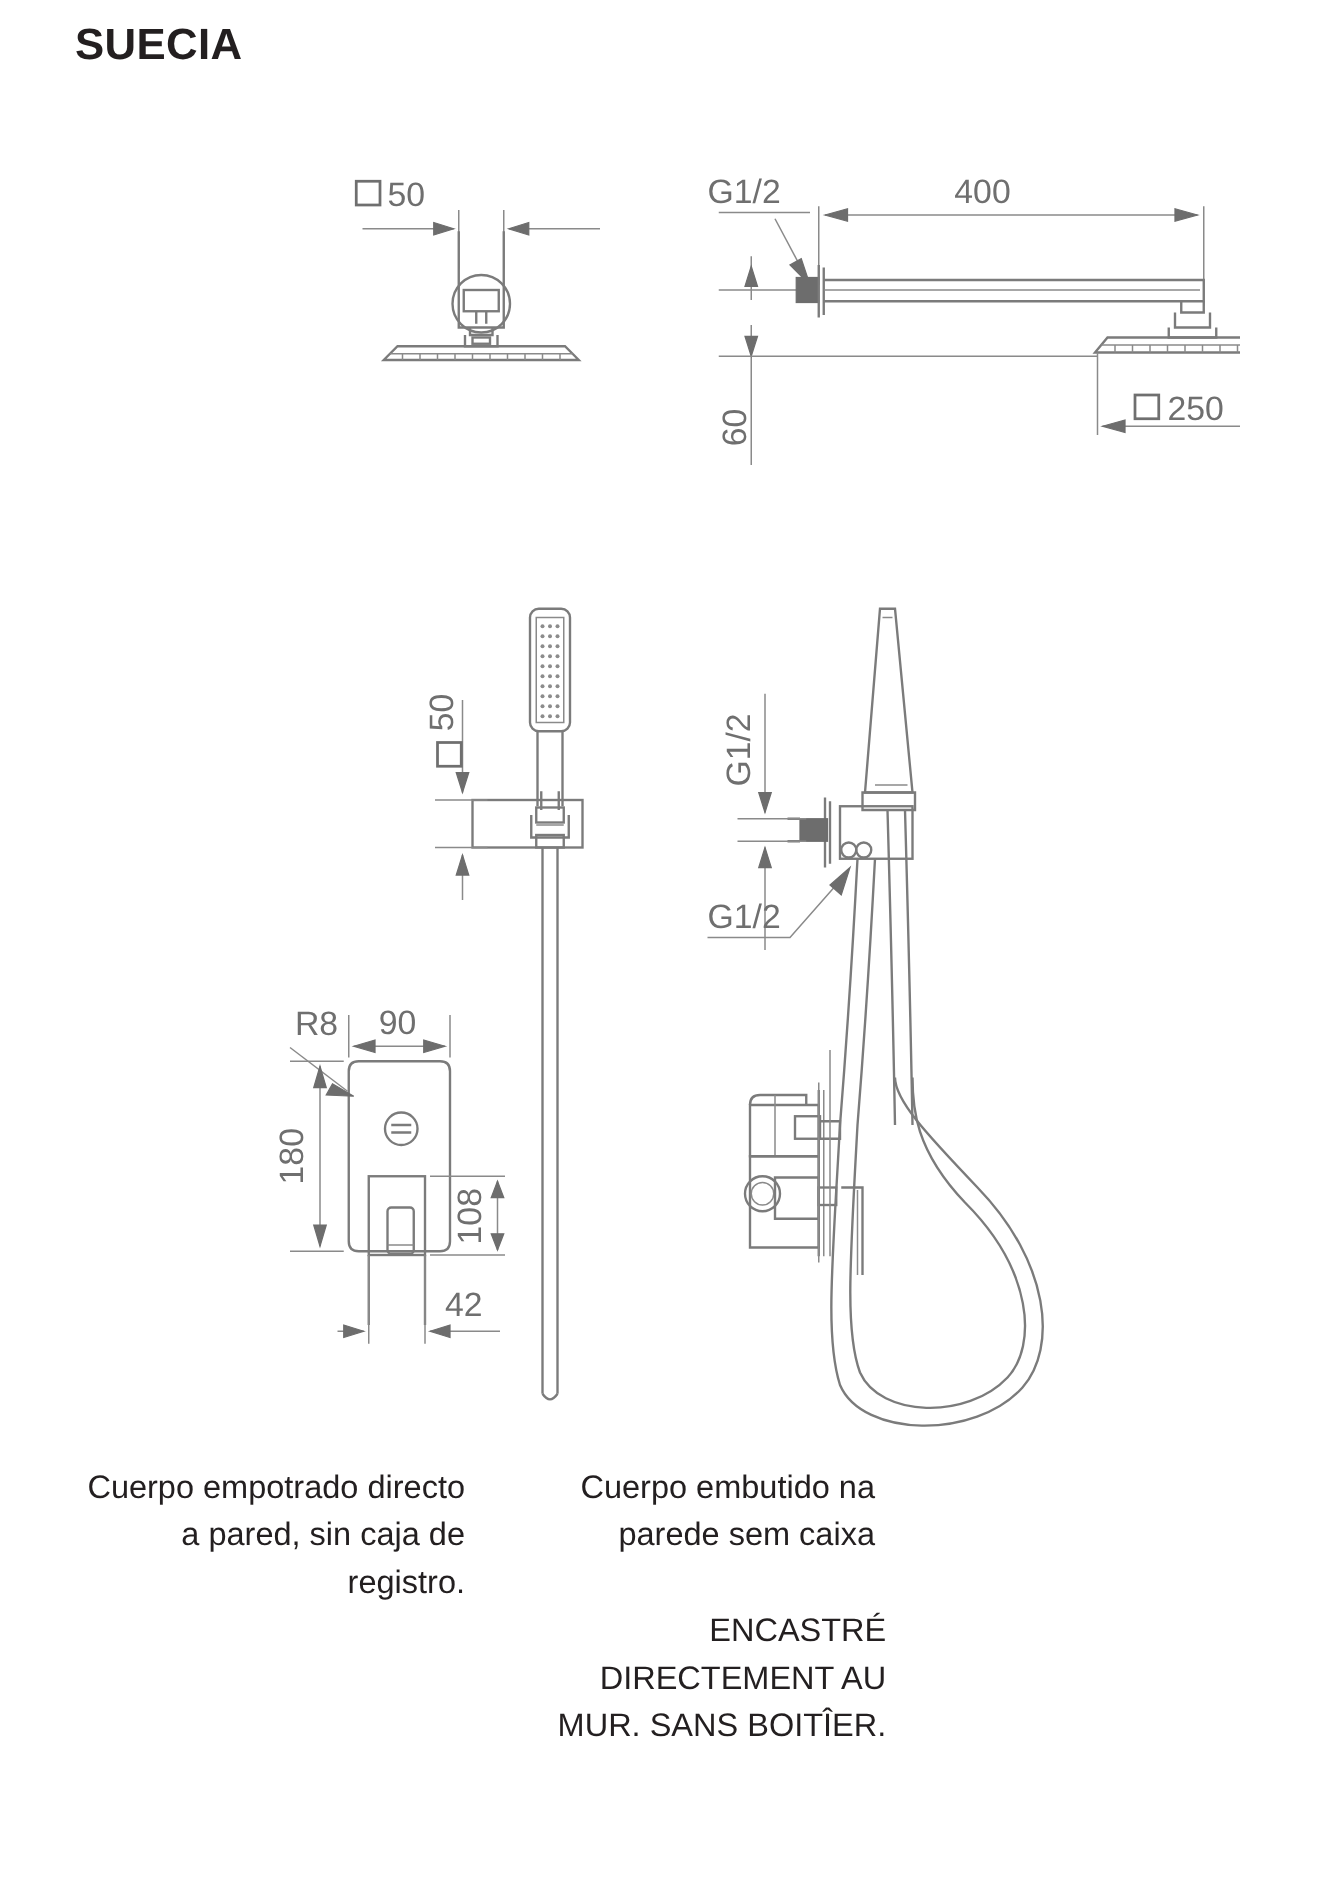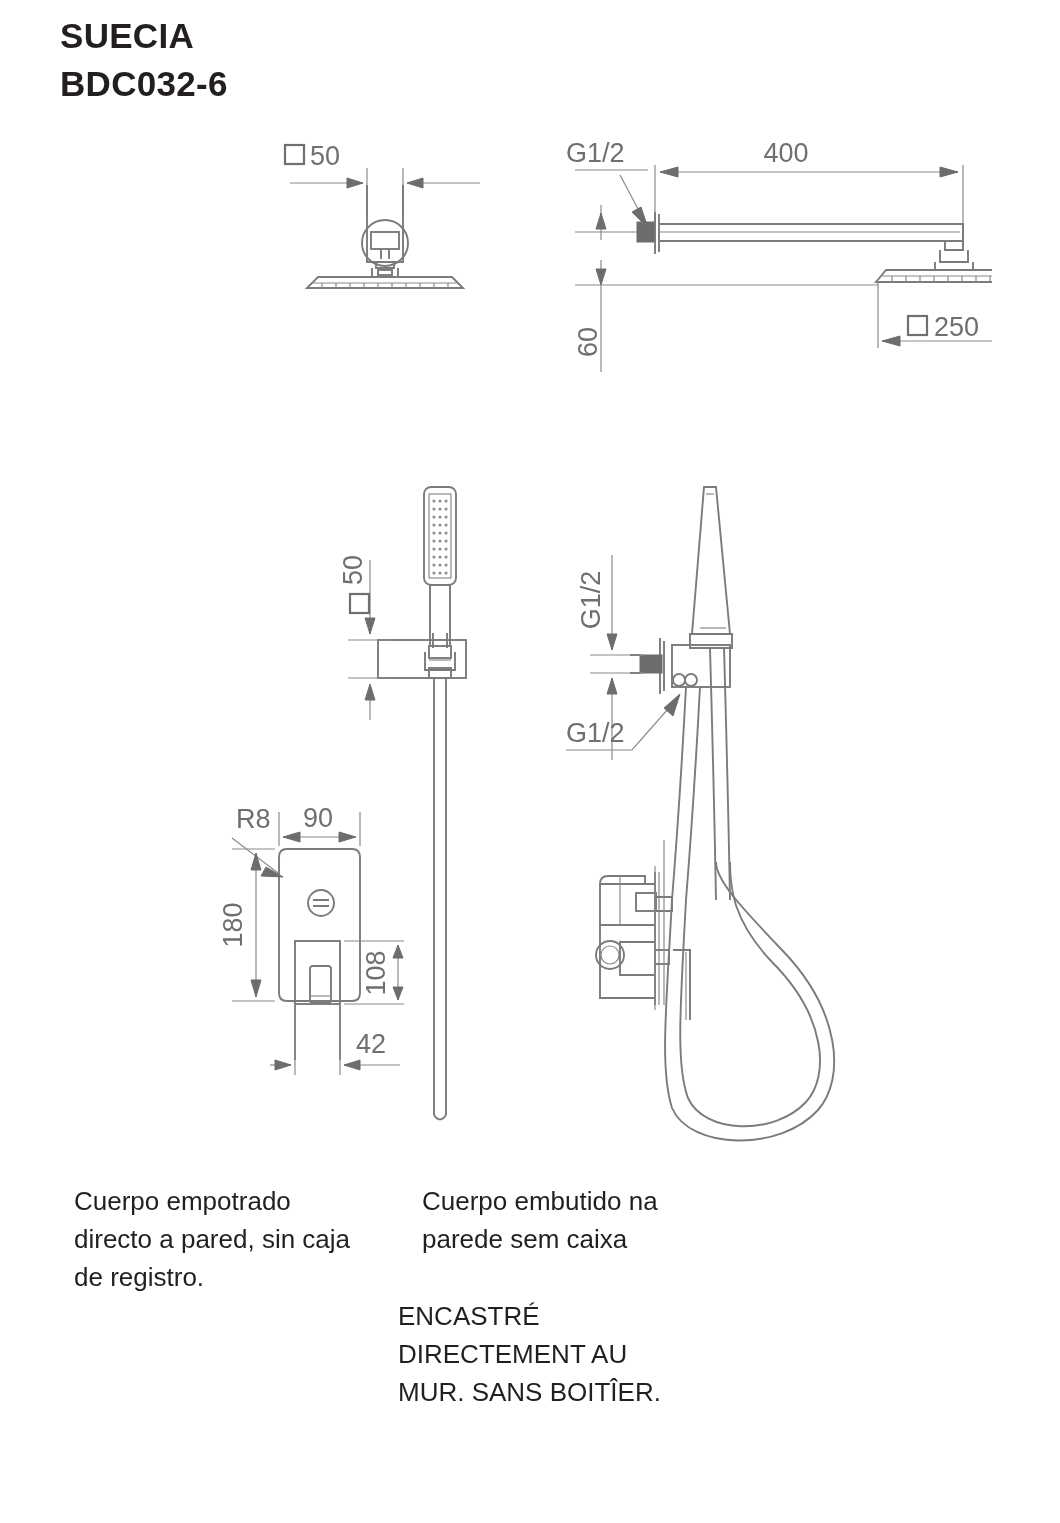--- a/index.html
+++ b/index.html
@@ -10,20 +10,21 @@
   body {
     font-family: "Liberation Sans", sans-serif;
     color: #231f20;
   }
   #page {
     position: relative;
     width: 992px;
     height: 1523px;
     background: #ffffff;
     overflow: hidden;
+    text-align: right;
   }
   #title-block {
     position: absolute;
     left: 60px;
     top: 12px;
   }
   .title-line {
     font-size: 35px;
     font-weight: bold;
     letter-spacing: 0.3px;
@@ -65,32 +66,31 @@
   }
   .notes {
     position: absolute;
     font-size: 26px;
     line-height: 38px;
     color: #231f20;
     font-weight: 300;
   }
   #note-es { left: 62px;  top: 1170px; width: 310px; }
   #note-pt { left: 410px; top: 1170px; width: 290px; }
-  #note-fr { left: 386px; top: 1285px; width: 300px; }
+  #note-fr { left: 409px; top: 1285px; width: 300px; }
   #note-en { left: 742px; top: 1168px; width: 300px; }
-  .notes p { margin: 12px; }
+  .notes p { margin: 0; }
 </style>
 </head>
 <body>
 
 <div id="page">
 
   <div id="title-block">
     <div class="title-line">SUECIA</div>
-    <div class="title-line">BDC032-6</div>
   </div>
 
   <svg class="draw" viewBox="0 0 1060 1523">
 
     <g>
 
       <path class="ln-thin" d="M367 168 L367 215"></path>
       <path class="ln-thin" d="M403 168 L403 215"></path>
 
       <path class="ln-thin" d="M290 183 L363 183"></path>

